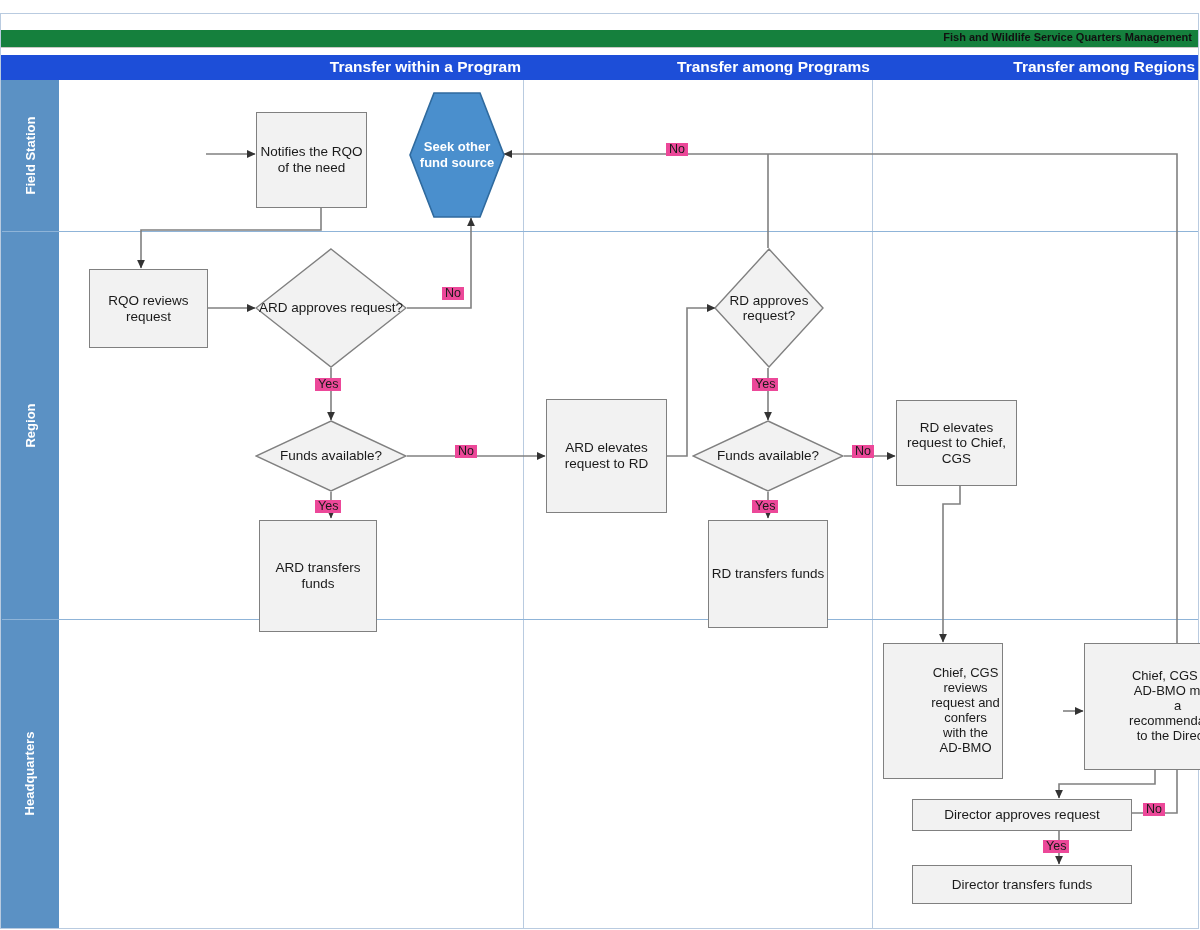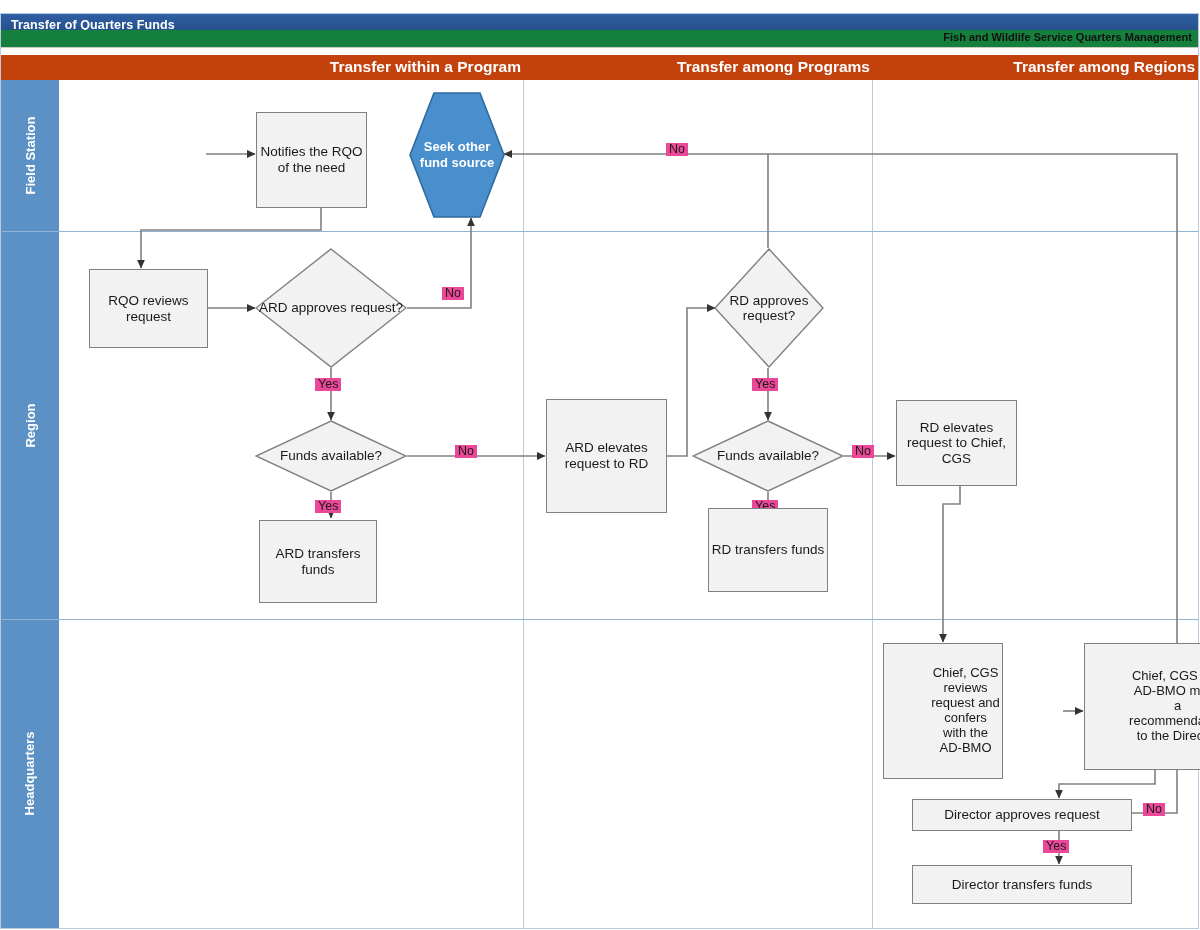--- a/index.html
+++ b/index.html
@@ -13,21 +13,21 @@
   
   .titlebar{position:absolute;left:1px;top:14px;width:1197px;height:24px;
             background:linear-gradient(180deg,#2e5fa3 0%,#23497f 100%);}
   .titlebar .ttl{position:absolute;left:10px;top:4px;color:#ffffff;font-size:12.5px;font-weight:bold;letter-spacing:.1px;}
 
   
   .subband{position:absolute;left:1px;top:30px;width:1197px;height:17px;background:#15803d;border-bottom:1px solid #c9c9c4;}
   .subband .sub{position:absolute;right:6px;top:1px;font-size:11px;color:#111;font-weight:bold;}
 
   
-  .colhead{position:absolute;left:1px;top:55px;width:1197px;height:25px;background:#c2410c;}
+  .colhead{position:absolute;left:1px;top:55px;width:1197px;height:25px;background:#1d4ed8;}
   .colhead .ch{position:absolute;top:3px;color:#ffffff;font-size:15.5px;font-weight:bold;text-align:right;}
   .ch.c1{left:60px;width:460px;}
   .ch.c2{left:523px;width:346px;}
   .ch.c3{left:872px;width:322px;}
 
   
   .lanecol{position:absolute;left:1px;top:80px;width:58px;height:848px;background:#5b91c4;}
   .lanelbl{position:absolute;left:0;width:58px;color:#fff;font-size:13px;font-weight:bold;
            display:flex;align-items:center;justify-content:center;}
   .lanelbl span{transform:rotate(-90deg);white-space:nowrap;display:block;}
@@ -60,23 +60,20 @@
   .conn{position:absolute;left:0;top:0;width:1139px;height:848px;pointer-events:none;}
   .elbl{position:absolute;font-size:12.5px;color:#1a1a1a;background:#ec4899;padding:0 3px;line-height:1;}
 </style>
 </head>
 <body>
 
 <div id="page">
 
   <div class="frame"></div>
 
-  <div class="titlebar">
-    <div class="ttl">Transfer of Quarters Funds</div>
-  </div>
 
   <div class="subband">
     <div class="sub">Fish and Wildlife Service Quarters Management</div>
   </div>
 
   <div class="colhead">
     <div class="ch c1">Transfer within a Program</div>
     <div class="ch c2">Transfer among Programs</div>
     <div class="ch c3">Transfer among Regions</div>
   </div>
@@ -178,39 +175,39 @@
       <div class="dtext">ARD approves request?</div>
     </div>
 
     <div class="diamond" style="left:196px;top:340px;width:152px;height:72px;">
       <svg width="152" height="72" viewBox="0 0 152 72">
         <polygon points="76,1 151,36 76,71 1,36" fill="#f2f2f2" stroke="#808080" stroke-width="1.4"></polygon>
       </svg>
       <div class="dtext">Funds available?</div>
     </div>
 
-    <div class="node" style="left:200px;top:440px;width:118px;height:83px;">ARD transfers funds</div>
+    <div class="node" style="left:200px;top:440px;width:118px;height:112px;">ARD transfers funds</div>
 
     <div class="node" style="left:487px;top:319px;width:121px;height:114px;">ARD elevates request to RD</div>
 
     <div class="diamond" style="left:655px;top:168px;width:110px;height:120px;">
       <svg width="110" height="120" viewBox="0 0 110 120">
         <polygon points="55,1 109,60 55,119 1,60" fill="#f2f2f2" stroke="#808080" stroke-width="1.4"></polygon>
       </svg>
       <div class="dtext">RD approves request?</div>
     </div>
 
     <div class="diamond" style="left:633px;top:340px;width:152px;height:72px;">
       <svg width="152" height="72" viewBox="0 0 152 72">
         <polygon points="76,1 151,36 76,71 1,36" fill="#f2f2f2" stroke="#808080" stroke-width="1.4"></polygon>
       </svg>
       <div class="dtext">Funds available?</div>
     </div>
 
-    <div class="node" style="left:649px;top:428px;width:120px;height:84px;">RD transfers funds</div>
+    <div class="node" style="left:649px;top:440px;width:120px;height:108px;">RD transfers funds</div>
 
     <div class="node" style="left:837px;top:320px;width:121px;height:86px;">RD elevates request to Chief, CGS</div>
 
     <div class="node thin" style="left:824px;top:563px;width:120px;height:136px;">Chief, CGS reviews request and confers with the AD-BMO</div>
 
     <div class="node thin" style="left:1025px;top:563px;width:142px;height:127px;">Chief, CGS and AD-BMO make a recommendation to the Director</div>
 
     <div class="node" style="left:853px;top:719px;width:220px;height:32px;">Director approves request</div>
 
     <div class="node" style="left:853px;top:785px;width:220px;height:39px;">Director transfers funds</div>

